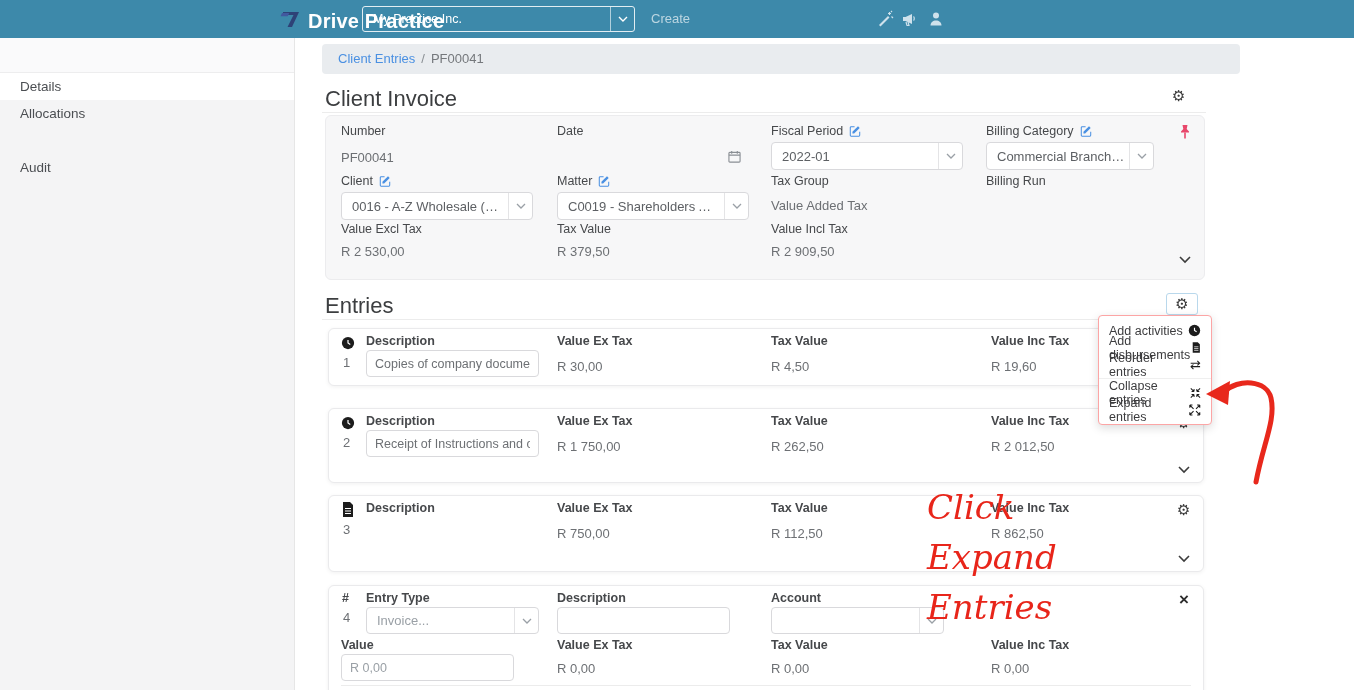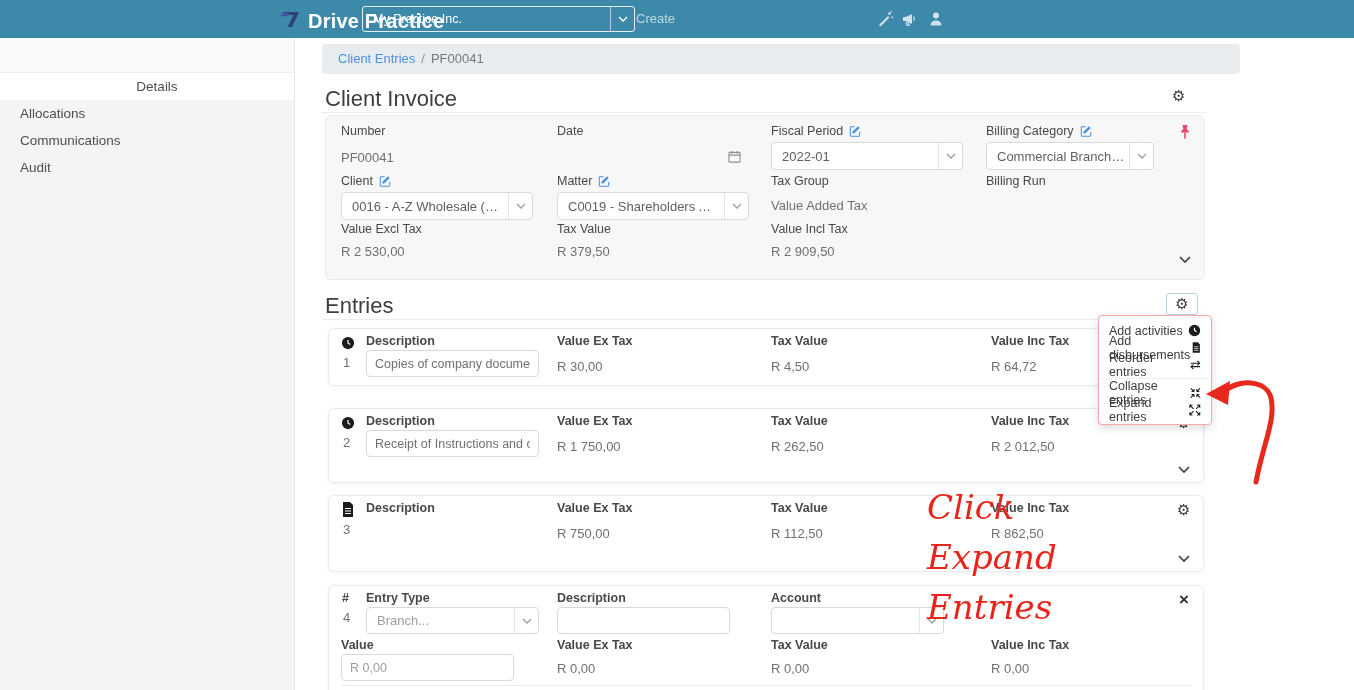--- a/index.html
+++ b/index.html
@@ -8,29 +8,29 @@
   .abs { position:absolute; }
 
   
   .navbar { position:absolute; left:0; top:0; width:1354px; height:38px; background:#3d89aa; }
   .brand-logo { position:absolute; left:279px; top:7px; width:24px; height:24px; }
   .brand-name { position:absolute; left:308px; top:10px; color:#fff; font-size:20px; font-weight:700; letter-spacing:.2px; }
   .practice-select { position:absolute; left:362px; top:6px; width:273px; height:26px;
     border:1px solid rgba(255,255,255,.85); border-radius:3px; color:#fff; font-size:12.5px;
     display:flex; align-items:center; padding-left:10px; }
   .practice-select .sel-caret { border-left:1px solid rgba(255,255,255,.6); }
-  .nav-create { position:absolute; left:636px; top:11px; color:rgba(255,255,255,.65); font-size:13px; }
+  .nav-create { position:absolute; left:651px; top:11px; color:rgba(255,255,255,.65); font-size:13px; }
   .nav-ico { position:absolute; top:10px; width:18px; height:18px; }
 
   
   .sidebar { position:absolute; left:0; top:38px; width:295px; height:652px; background:#f4f4f5; border-right:1px solid #e6e6e6; }
   .sidebar-top { position:absolute; left:0; top:0; width:100%; height:35px; background:#fafafb; border-bottom:1px solid #ededee; }
   .side-item { position:absolute; left:0; width:100%; height:27px; line-height:27px; padding-left:20px;
     font-size:13.5px; color:#4b4e52; cursor:pointer; }
-  .side-item.active { background:#fff;text-align:center; }
+  .side-item.active { background:#fff; }
 
   
   .main { position:absolute; left:296px; top:38px; width:1058px; height:652px; background:#fff; }
 
   .breadcrumb { position:absolute; left:26px; top:6px; width:918px; height:30px; background:#e9ecef;
     border-radius:4px; font-size:13px; line-height:30px; padding-left:16px; color:#75787c; }
   .breadcrumb a { color:#4a90e2; text-decoration:none; }
   .crumb-sep { margin:0 6px; color:#8a8f94; }
 
   .section-title { position:absolute; left:29px; font-size:22px; color:#3c3e40; font-weight:400; }
@@ -107,21 +107,20 @@
   <svg class="nav-ico" style="left:927px" viewBox="0 0 18 18">
     <circle cx="9" cy="5.5" r="3" fill="#cfe2ec"></circle>
     <path d="M3.5 15.5c0-3 2.4-5 5.5-5s5.5 2 5.5 5z" fill="#cfe2ec"></path>
   </svg>
 </div>
 
 <div class="sidebar">
   <div class="sidebar-top"></div>
   <div class="side-item active" style="top:35px">Details</div>
   <div class="side-item" style="top:62px">Allocations</div>
-  <div class="side-item" style="top:89px">Communications</div>
   <div class="side-item" style="top:116px">Audit</div>
 </div>
 
 <div class="main">
 
   <div class="breadcrumb">
     <a href="#">Client Entries</a><span class="crumb-sep">/</span><span>PF00041</span>
   </div>
 
   <div class="section-title" style="top:48px">Client Invoice</div>
@@ -251,21 +250,21 @@
         <path d="M8 4.5V8l2.6 1.6" stroke="#fff" stroke-width="1.4" fill="none"></path>
     </svg>
     <div class="row-num">1</div>
     <div class="c-label" style="left:37px">Description</div>
     <div class="c-label" style="left:228px">Value Ex Tax</div>
     <div class="c-label" style="left:442px">Tax Value</div>
     <div class="c-label" style="left:662px">Value Inc Tax</div>
     <input class="c-input" style="left: 37px;" value="Copies of company documents">
     <div class="c-val" style="left:228px">R 30,00</div>
     <div class="c-val" style="left:442px">R 4,50</div>
-    <div class="c-val" style="left:662px">R 64,72</div>
+    <div class="c-val" style="left:662px">R 19,60</div>
   </div>
 
   <div class="card" style="top:370px; height:75px">
     <svg class="abs" style="left:12px; top:7px" width="14" height="14" viewBox="0 0 16 16">
       <circle cx="8" cy="8" r="7" fill="#1c1c1c"></circle>
         <path d="M8 4.5V8l2.6 1.6" stroke="#fff" stroke-width="1.4" fill="none"></path>
     </svg>
     <div class="row-num">2</div>
     <div class="c-label" style="left:37px">Description</div>
     <div class="c-label" style="left:228px">Value Ex Tax</div>
@@ -302,21 +301,21 @@
 
   <div class="card" style="top:547px; height:112px">
     <div class="c-label" style="left:13px">#</div>
     <div class="row-num" style="top:24px">4</div>
     <div class="c-label" style="left:37px">Entry Type</div>
     <div class="c-label" style="left:228px">Description</div>
     <div class="c-label" style="left:442px">Account</div>
     <div class="close-x">×</div>
 
     <div class="ctrl" style="left:37px; top:21px; width:173px; height:27px">
-      <span class="sel-ph">Branch...</span>
+      <span class="sel-ph">Invoice...</span>
       <span class="sel-caret">
           <svg width="10" height="6" viewBox="0 0 10 6">
             <path d="M1 1l4 4 4-4" stroke="#9aa0a6" stroke-width="1.3" fill="none"></path>
           </svg>
         </span>
     </div>
     <input class="c-input" style="left: 228px;" value="">
     <div class="ctrl" style="left:442px; top:21px; width:173px; height:27px">
       <span></span>
       <span class="sel-caret">

